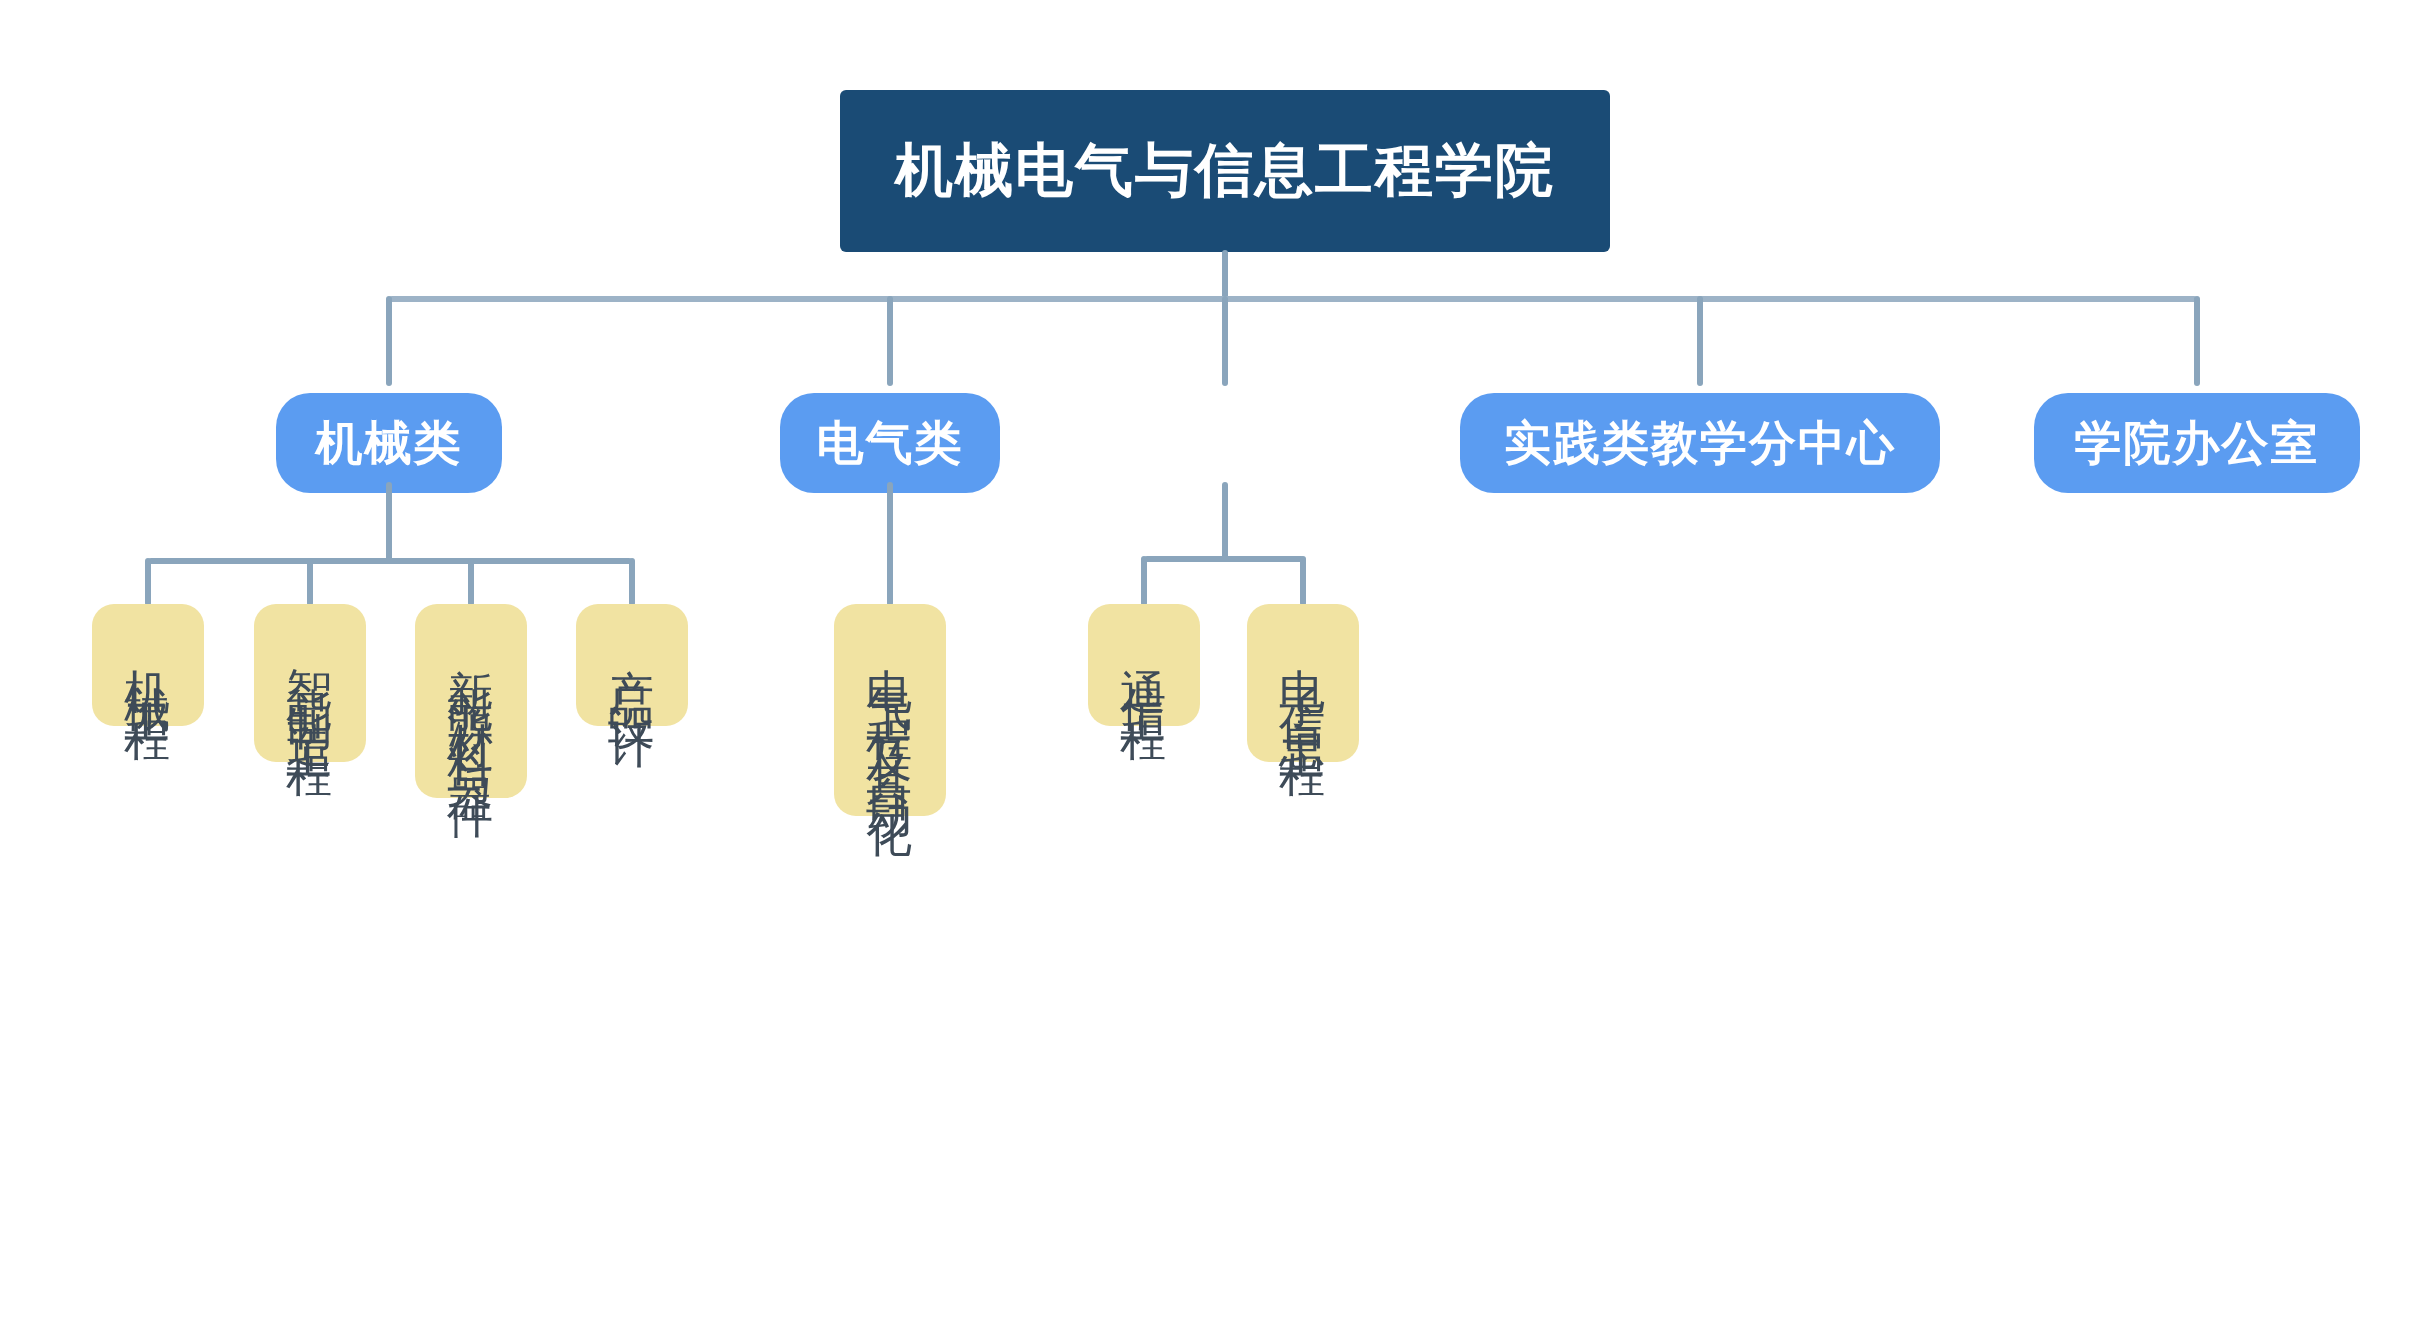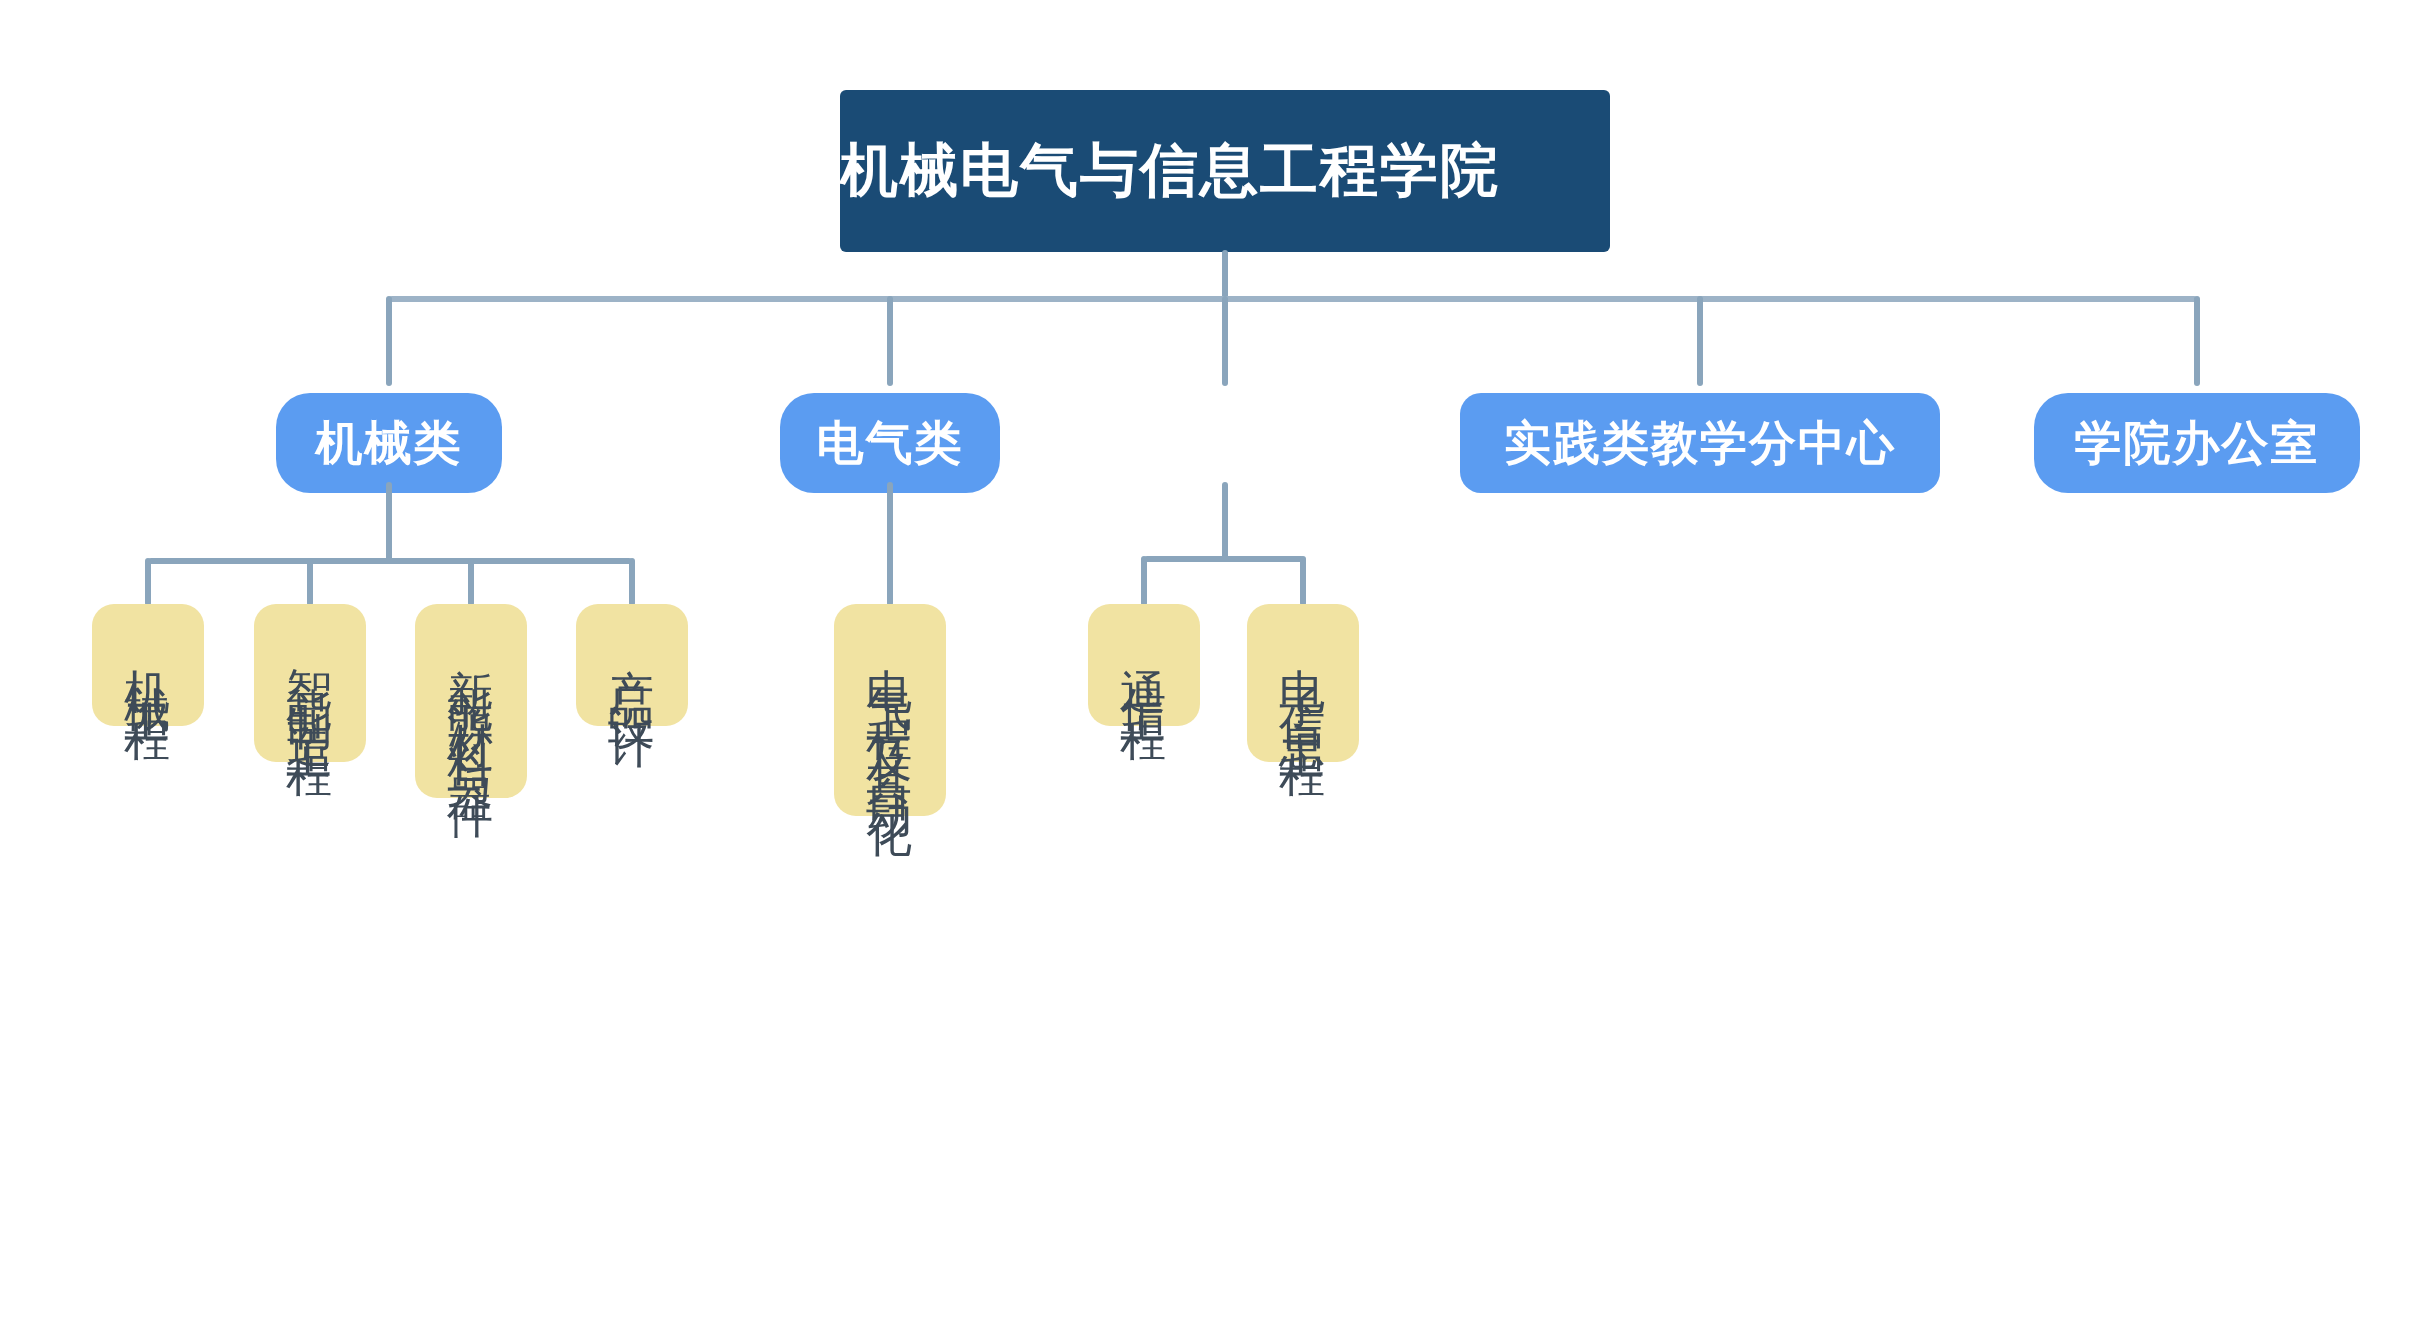--- a/index.html
+++ b/index.html
@@ -23,21 +23,21 @@
   .vline { width: 6px; border-radius: 3px; }
   .hline { height: 6px; border-radius: 3px; }
   .hline.l1 { background: var(--connector-light); }
 
   
   .root-node {
     position: absolute;
     left: 840px; top: 90px; width: 770px; height: 162px;
     background: var(--root-bg);
     border-radius: 6px;
-    display: flex; align-items: center; 
+    display: flex; align-items: center; justify-content: center;
   }
   .root-node .root-label {
     color: var(--root-text);
     font-size: 58px; font-weight: bold;
     letter-spacing: 2px;
     white-space: nowrap;
   }
 
   
   .branch-pill {
@@ -88,21 +88,21 @@
   <div class="vline" style="left:1222px; top:296px; height:90px;"></div>
   <div class="vline" style="left:1697px; top:296px; height:90px;"></div>
   <div class="vline" style="left:2194px; top:296px; height:90px;"></div>
 
   <div class="branch-pill" style="left:276px; width:226px;">
     <span class="branch-label">机械类</span>
   </div>
   <div class="branch-pill" style="left:780px; width:220px;align-items:center;">
     <span class="branch-label">电气类</span>
   </div>
-  <div class="branch-pill" style="left:1460px; width:480px;border-radius:21px;">
+  <div class="branch-pill" style="left:1460px; width:480px;">
     <span class="branch-label">实践类教学分中心</span>
   </div>
   <div class="branch-pill" style="left:2034px; width:326px;">
     <span class="branch-label">学院办公室</span>
   </div>
 
   <div class="vline" style="left:386px; top:482px; height:80px;"></div>
   <div class="hline" style="left:148px; top:558px; width:484px;"></div>
   <div class="vline" style="left:145px; top:558px; height:48px;"></div>
   <div class="vline" style="left:307px; top:558px; height:48px;"></div>

